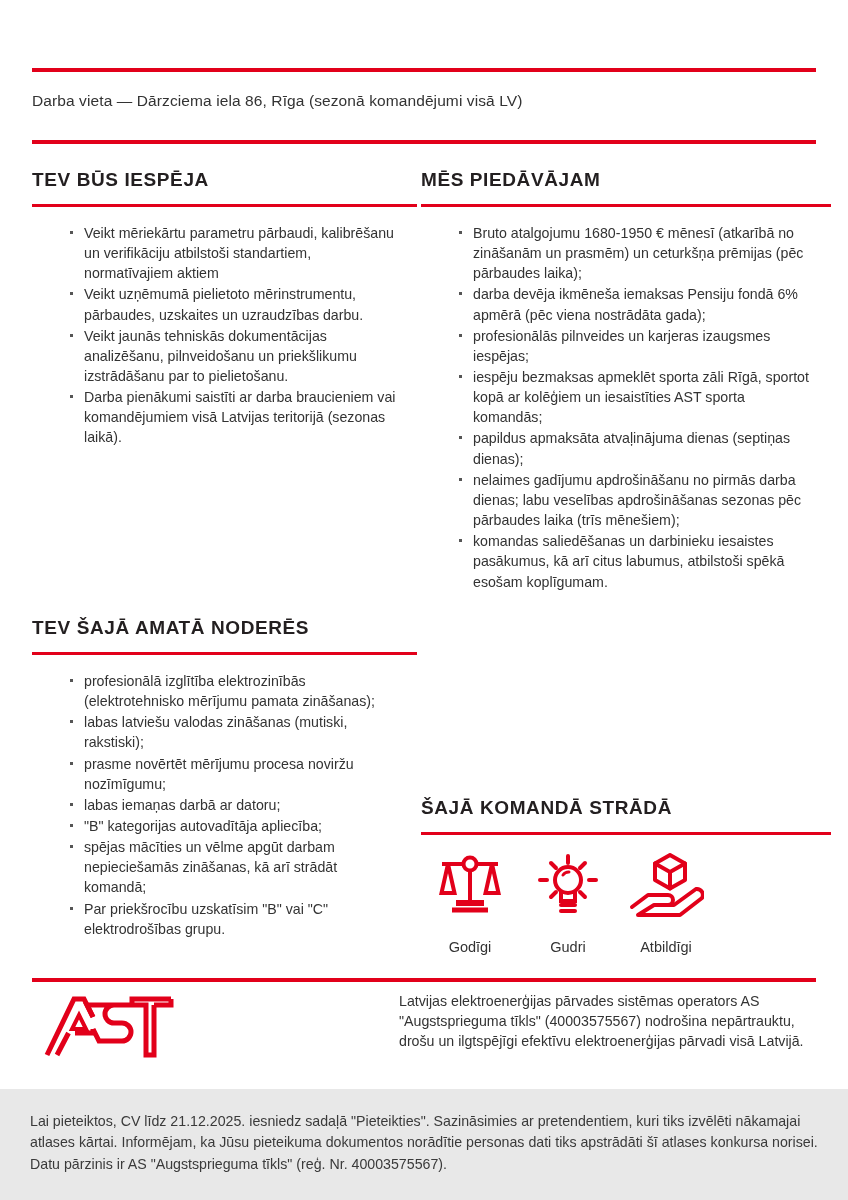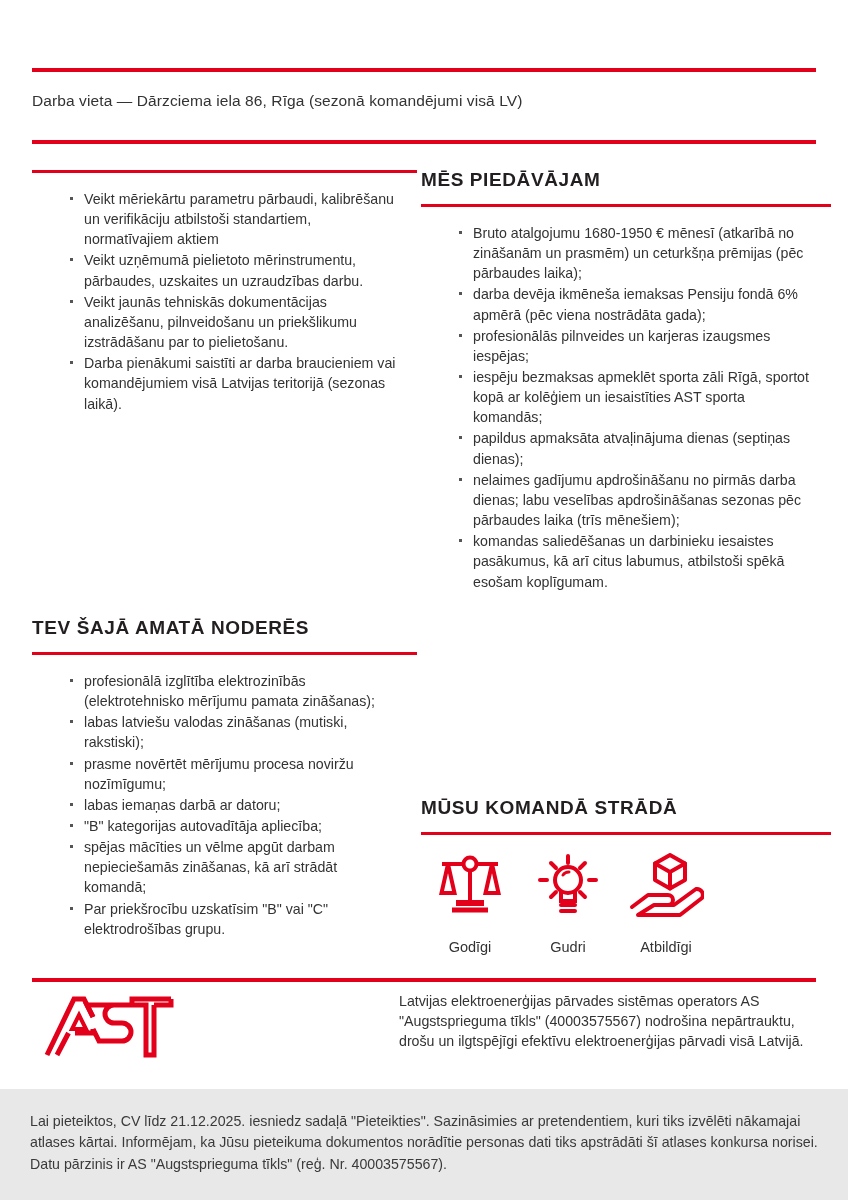--- a/index.html
+++ b/index.html
@@ -188,20 +188,21 @@
 
   <div class="rule-top"></div>
 
   <div class="location">Darba vieta — Dārzciema iela 86, Rīga (sezonā komandējumi visā LV)</div>
 
   <div class="rule-under-location"></div>
 
   <div class="cols">
 
     <div class="col-left">
+      <div class="sec-title">TEV BŪS IESPĒJA</div>
       <div class="sec-rule"></div>
       <ul class="bullets">
         <li>Veikt mēriekārtu parametru pārbaudi, kalibrēšanu un verifikāciju atbilstoši standartiem, normatīvajiem aktiem</li>
         <li>Veikt uzņēmumā pielietoto mērinstrumentu, pārbaudes, uzskaites un uzraudzības darbu.</li>
         <li>Veikt jaunās tehniskās dokumentācijas analizēšanu, pilnveidošanu un priekšlikumu izstrādāšanu par to pielietošanu.</li>
         <li>Darba pienākumi saistīti ar darba braucieniem vai komandējumiem visā Latvijas teritorijā (sezonas laikā).</li>
       </ul>
     </div>
 
     <div class="col-right">
@@ -230,21 +231,21 @@
         <li>labas latviešu valodas zināšanas (mutiski, rakstiski);</li>
         <li>prasme novērtēt mērījumu procesa noviržu nozīmīgumu;</li>
         <li>labas iemaņas darbā ar datoru;</li>
         <li>"B" kategorijas autovadītāja apliecība;</li>
         <li>spējas mācīties un vēlme apgūt darbam nepieciešamās zināšanas, kā arī strādāt komandā;</li>
         <li>Par priekšrocību uzskatīsim "B" vai "C" elektrodrošības grupu.</li>
       </ul>
     </div>
 
     <div class="col-right">
-      <div class="sec-title">MŪSU KOMANDĀ STRĀDĀ</div>
+      <div class="sec-title">ŠAJĀ KOMANDĀ STRĀDĀ</div>
       <div class="sec-rule"></div>
 
       <div class="values">
 
         <div class="value-item">
           <div class="value-icon">
             <svg width="68" height="62" viewBox="0 0 68 62" fill="none" stroke="#e2001a" stroke-width="4">
               <circle cx="34" cy="9" r="6.5"></circle>
               <path d="M34 15.5 V48"></path>
               <path d="M6 9 H27.6 M40.4 9 H62"></path>

